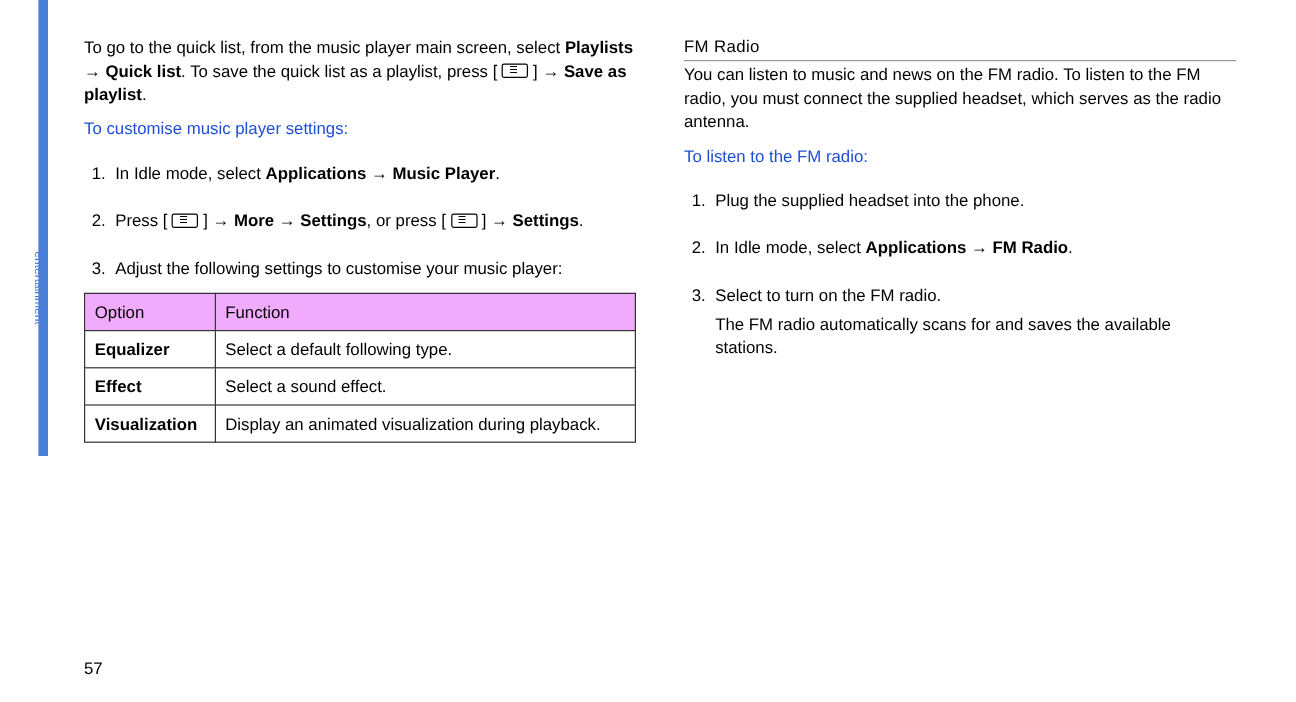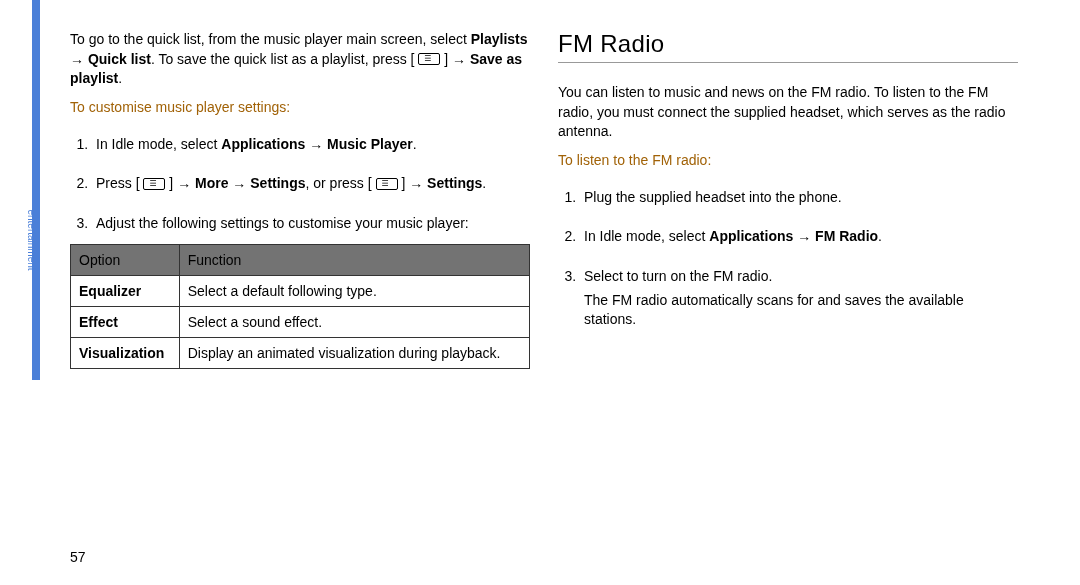--- a/index.html
+++ b/index.html
@@ -35,42 +35,42 @@
       font-size: 10px;
       color: #4a7fd8;
       transform: translateY(-50%);
     }
     .content {
       position: absolute;
       left: 70px;
       top: 30px;
       width: 990px;
       display: flex;
-      gap: 28px;
+      gap: 40px;
     }
     .column {
       width: 460px;
     }
     .paragraph {
       line-height: 1.4;
       margin-bottom: 8px;
     }
     .section-heading {
-      color: #a16207;
+      color: #1d4ed8;
       font-size: 14px;
       margin-top: 10px;
       margin-bottom: 8px;
     }
     .main-heading {
-      font-size: 24px;
+      font-size: 14px;
       font-weight: normal;
       letter-spacing: 0.3px;
       border-bottom: 1px solid #999;
       padding-bottom: 4px;
-      margin-bottom: 20px;
+      margin-bottom: 2px;
     }
     ol {
       list-style: decimal;
       margin-left: 22px;
       margin-top: 4px;
     }
     ol li {
       line-height: 1.4;
       margin-bottom: 8px;
       padding-left: 4px;
@@ -102,21 +102,21 @@
     }
     table.settings th, table.settings td {
       border: 1px solid #333;
       padding: 6px 8px;
       text-align: left;
       vertical-align: top;
       font-size: 14px;
       line-height: 1.3;
     }
     table.settings th {
-      background: #737373;
+      background: #f0abfc;
       font-weight: normal;
     }
     .page-number {
       position: absolute;
       left: 70px;
       bottom: 20px;
       font-size: 14px;
     }
     .note-row {
       display: flex;

